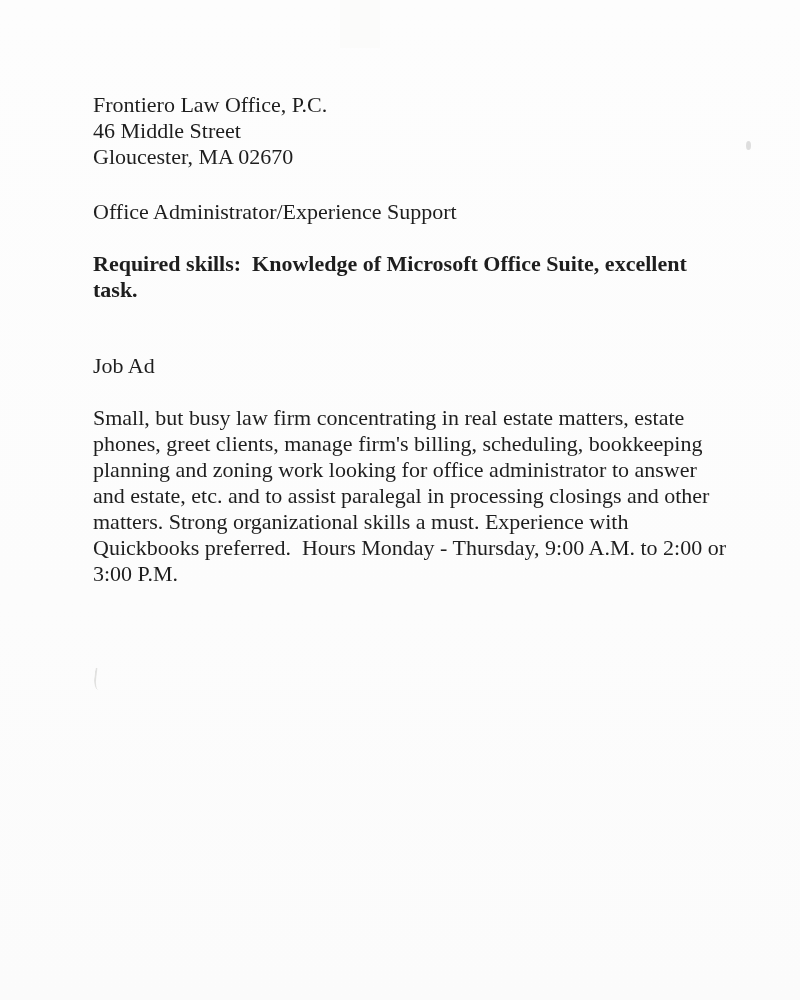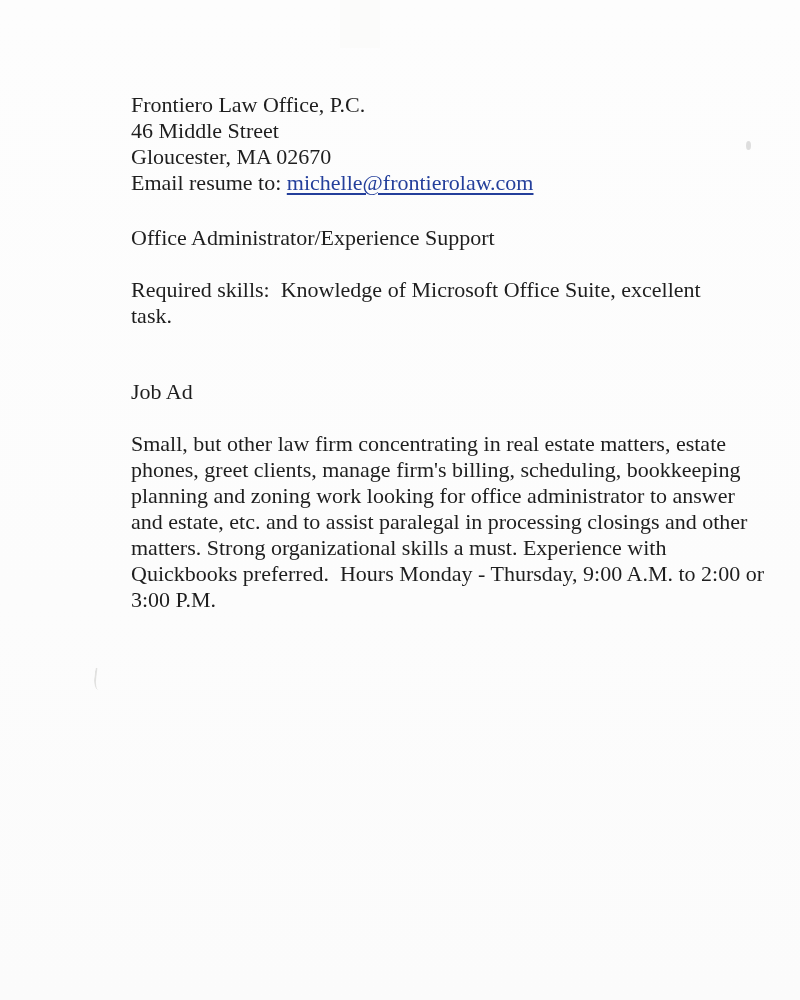--- a/index.html
+++ b/index.html
@@ -31,27 +31,27 @@
   .content {
     position: absolute;
     left: 93px;
     top: 92px;
     color: #1e1e1e;
     font-size: 22px;
     line-height: 26px;
   }
   .line {
     white-space: pre;
-    margin-left: 38px;
   }
   .job-title {
     margin-top: 29px;
   }
   .required-skills {
     margin-top: 26px;
+    font-weight: bold;
   }
   .job-ad-heading {
     margin-top: 50px;
   }
   .job-ad-para {
     margin-top: 26px;
   }
   a.email-link {
     color: #243f9b;
     text-decoration: underline;
@@ -84,34 +84,33 @@
 
 <div class="scan-page">
   <div class="scan-band"></div>
 
   <div class="content">
 
     <div>
       <div class="line">Frontiero Law Office, P.C.</div>
       <div class="line">46 Middle Street</div>
       <div class="line">Gloucester, MA 02670</div>
-      <div class="line"><span>Email resume to: </span><a href="#" class="email-link">michelle@frontierolaw.com</a></div>
     </div>
 
     <div class="line job-title">Office Administrator/Experience Support</div>
 
     <div class="required-skills">
       <div class="line">Required skills:  Knowledge of Microsoft Office Suite, excellent</div>
       <div class="line">task.</div>
     </div>
 
     <div class="line job-ad-heading">Job Ad</div>
 
     <div class="job-ad-para">
-      <div class="line">Small, but other law firm concentrating in real estate matters, estate</div>
+      <div class="line">Small, but busy law firm concentrating in real estate matters, estate</div>
       <div class="line">phones, greet clients, manage firm's billing, scheduling, bookkeeping</div>
       <div class="line">planning and zoning work looking for office administrator to answer</div>
       <div class="line">and estate, etc. and to assist paralegal in processing closings and other</div>
       <div class="line">matters. Strong organizational skills a must. Experience with</div>
       <div class="line">Quickbooks preferred.  Hours Monday - Thursday, 9:00 A.M. to 2:00 or</div>
       <div class="line">3:00 P.M.</div>
     </div>
 
   </div>
 

